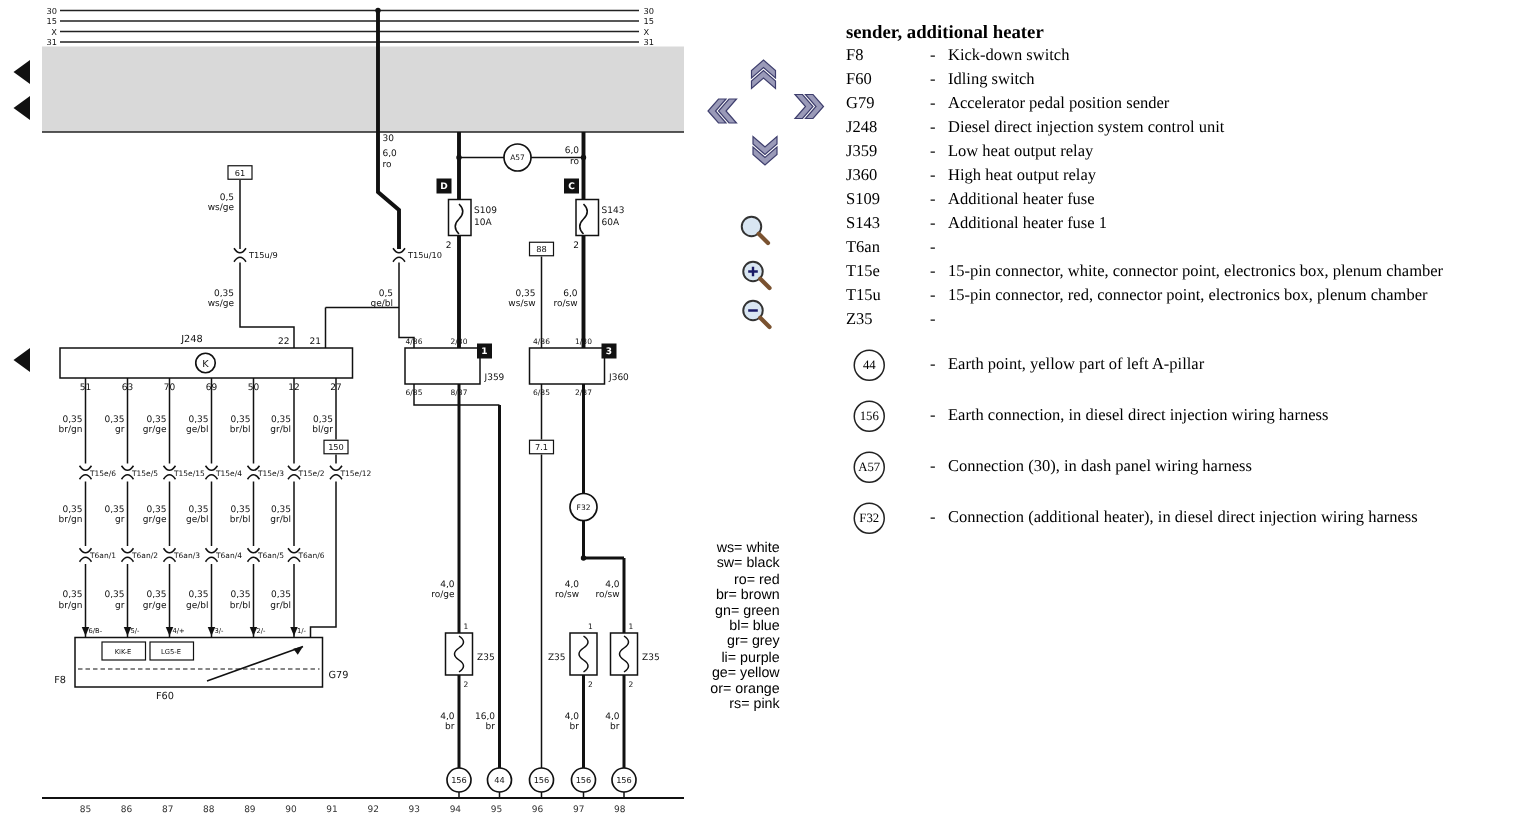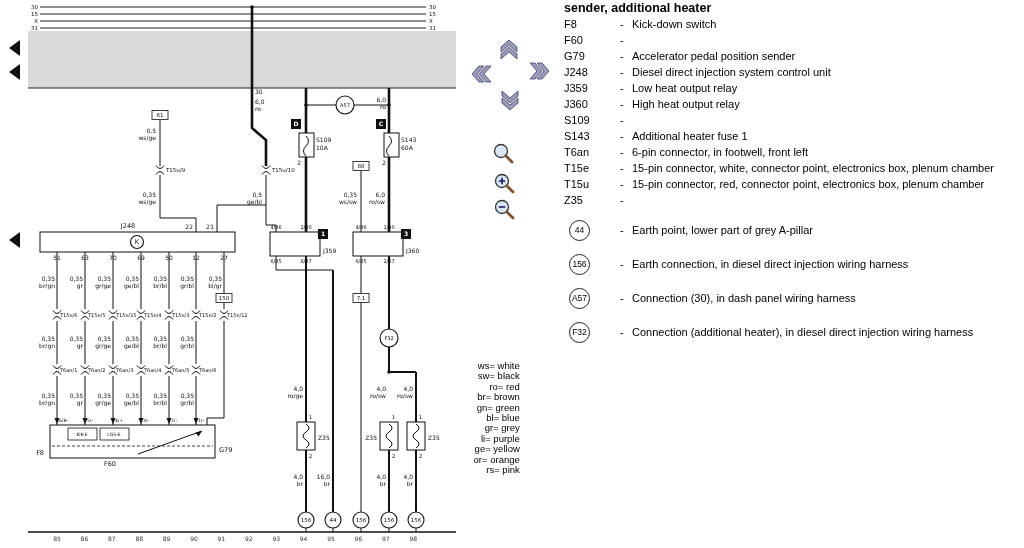--- a/index.html
+++ b/index.html
@@ -20,21 +20,21 @@
   .pan-left{left:470px;top:62px;}
   .pan-right{left:527px;top:59px;}
   .pan-down{left:498px;top:88px;}
   .pan-up svg{transform:rotate(-90deg);}
   .pan-down svg{transform:rotate(90deg);}
   .pan-left svg{transform:rotate(180deg);}
   .zoom-select{left:492px;top:142px;}
   .zoom-in{left:493px;top:172px;}
   .zoom-out{left:493px;top:198px;}
   
-  .legend{position:absolute;left:564px;top:1px;width:457px;}
+  .legend{position:absolute;left:564px;top:14px;width:457px;font-family:Liberation Serif, serif;}
   .legend-title{font-size:12.5px;font-weight:bold;line-height:14px;margin-bottom:3px;}
   .leg-row{display:grid;grid-template-columns:56px 12px auto;font-size:11px;line-height:12.5px;margin-bottom:3.5px;}
   .leg-row .code{white-space:nowrap;}
   .circ-row{display:grid;grid-template-columns:56px 12px auto;align-items:center;font-size:11px;line-height:12.5px;margin:13px 0;}
   .circ-icon{width:19px;height:19px;border:1.5px solid #222;border-radius:50%;
     display:flex;align-items:center;justify-content:center;font-size:8.5px;margin-left:5px;}
   
   .colors{position:absolute;left:468px;top:361px;font-size:9.5px;line-height:10.4px;text-align:right;}
   .colors .abbr{display:inline-block;width:14px;}
 </style>
@@ -377,20 +377,21 @@
   <div class="legend-title">sender, additional heater</div>
   <div>
       <div class="leg-row">
         <div class="code">F8</div>
         <div class="dash">-</div>
         <div class="desc">Kick-down switch</div>
       </div>
       <div class="leg-row">
         <div class="code">F60</div>
         <div class="dash">-</div>
+        <div class="desc">Idling switch</div>
       </div>
       <div class="leg-row">
         <div class="code">G79</div>
         <div class="dash">-</div>
         <div class="desc">Accelerator pedal position sender</div>
       </div>
       <div class="leg-row">
         <div class="code">J248</div>
         <div class="dash">-</div>
         <div class="desc">Diesel direct injection system control unit</div>
@@ -401,30 +402,30 @@
         <div class="desc">Low heat output relay</div>
       </div>
       <div class="leg-row">
         <div class="code">J360</div>
         <div class="dash">-</div>
         <div class="desc">High heat output relay</div>
       </div>
       <div class="leg-row">
         <div class="code">S109</div>
         <div class="dash">-</div>
+        <div class="desc">Additional heater fuse</div>
       </div>
       <div class="leg-row">
         <div class="code">S143</div>
         <div class="dash">-</div>
         <div class="desc">Additional heater fuse 1</div>
       </div>
       <div class="leg-row">
         <div class="code">T6an</div>
         <div class="dash">-</div>
-        <div class="desc">6-pin connector, in footwell, front left</div>
       </div>
       <div class="leg-row">
         <div class="code">T15e</div>
         <div class="dash">-</div>
         <div class="desc">15-pin connector, white, connector point, electronics box, plenum chamber</div>
       </div>
       <div class="leg-row">
         <div class="code">T15u</div>
         <div class="dash">-</div>
         <div class="desc">15-pin connector, red, connector point, electronics box, plenum chamber</div>
@@ -433,21 +434,21 @@
         <div class="code">Z35</div>
         <div class="dash">-</div>
       </div>
     </div>
   <div>
       <div class="circ-row">
         <div>
           <div class="circ-icon">44</div>
         </div>
         <div class="dash">-</div>
-        <div class="desc">Earth point, lower part of grey A-pillar</div>
+        <div class="desc">Earth point, yellow part of left A-pillar</div>
       </div>
       <div class="circ-row">
         <div>
           <div class="circ-icon">156</div>
         </div>
         <div class="dash">-</div>
         <div class="desc">Earth connection, in diesel direct injection wiring harness</div>
       </div>
       <div class="circ-row">
         <div>

